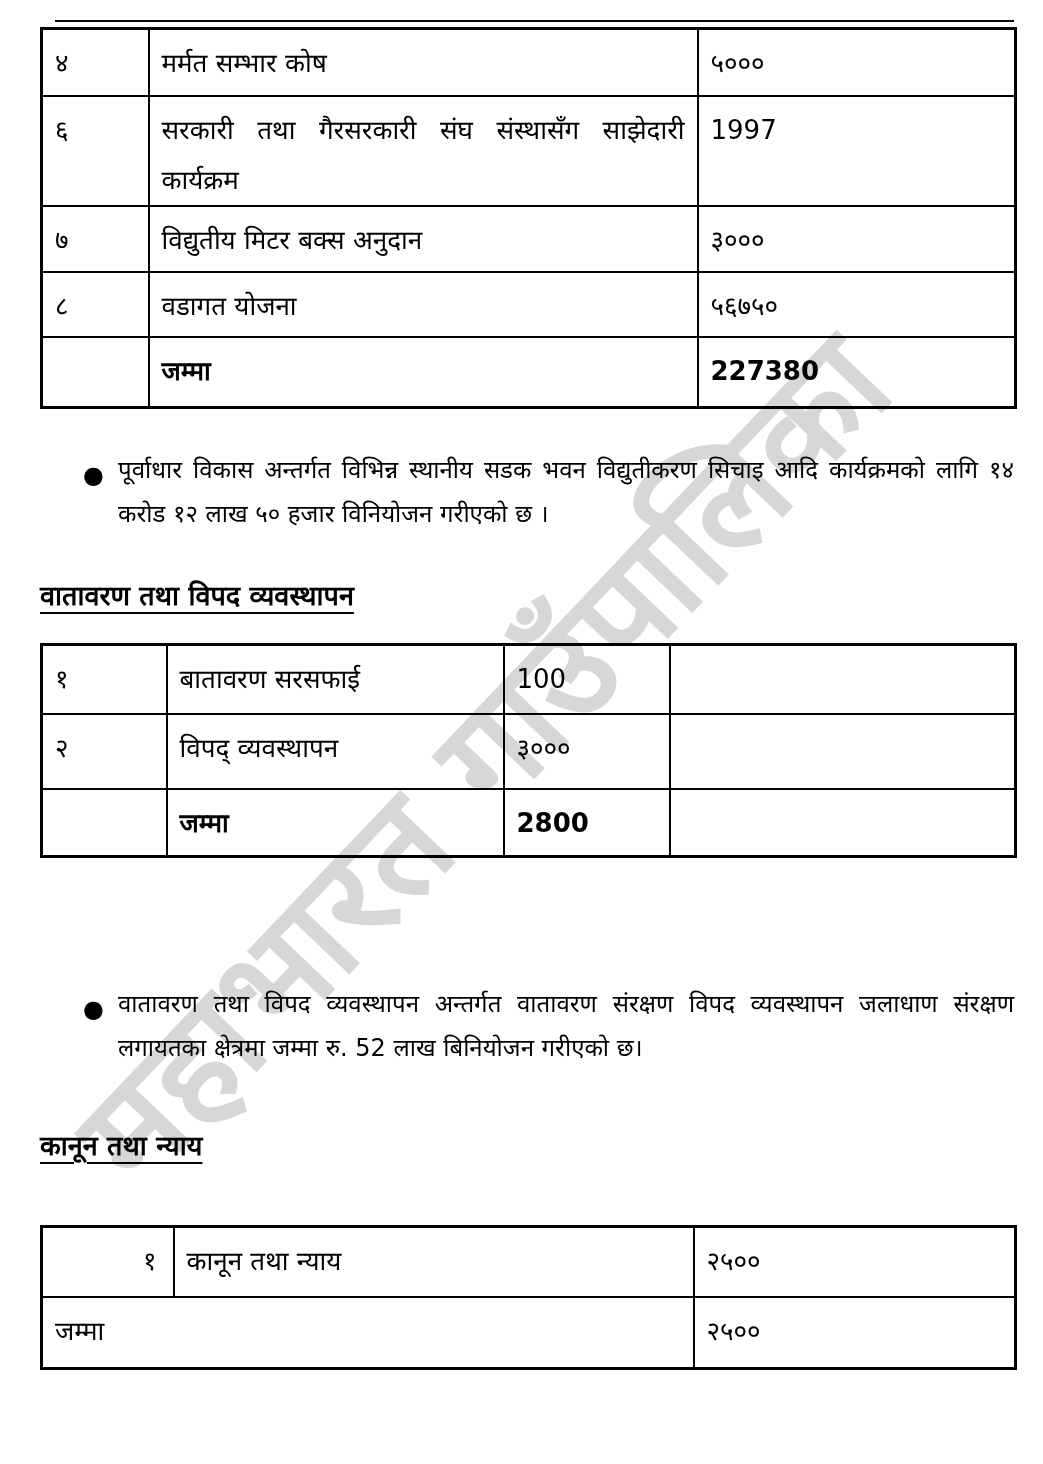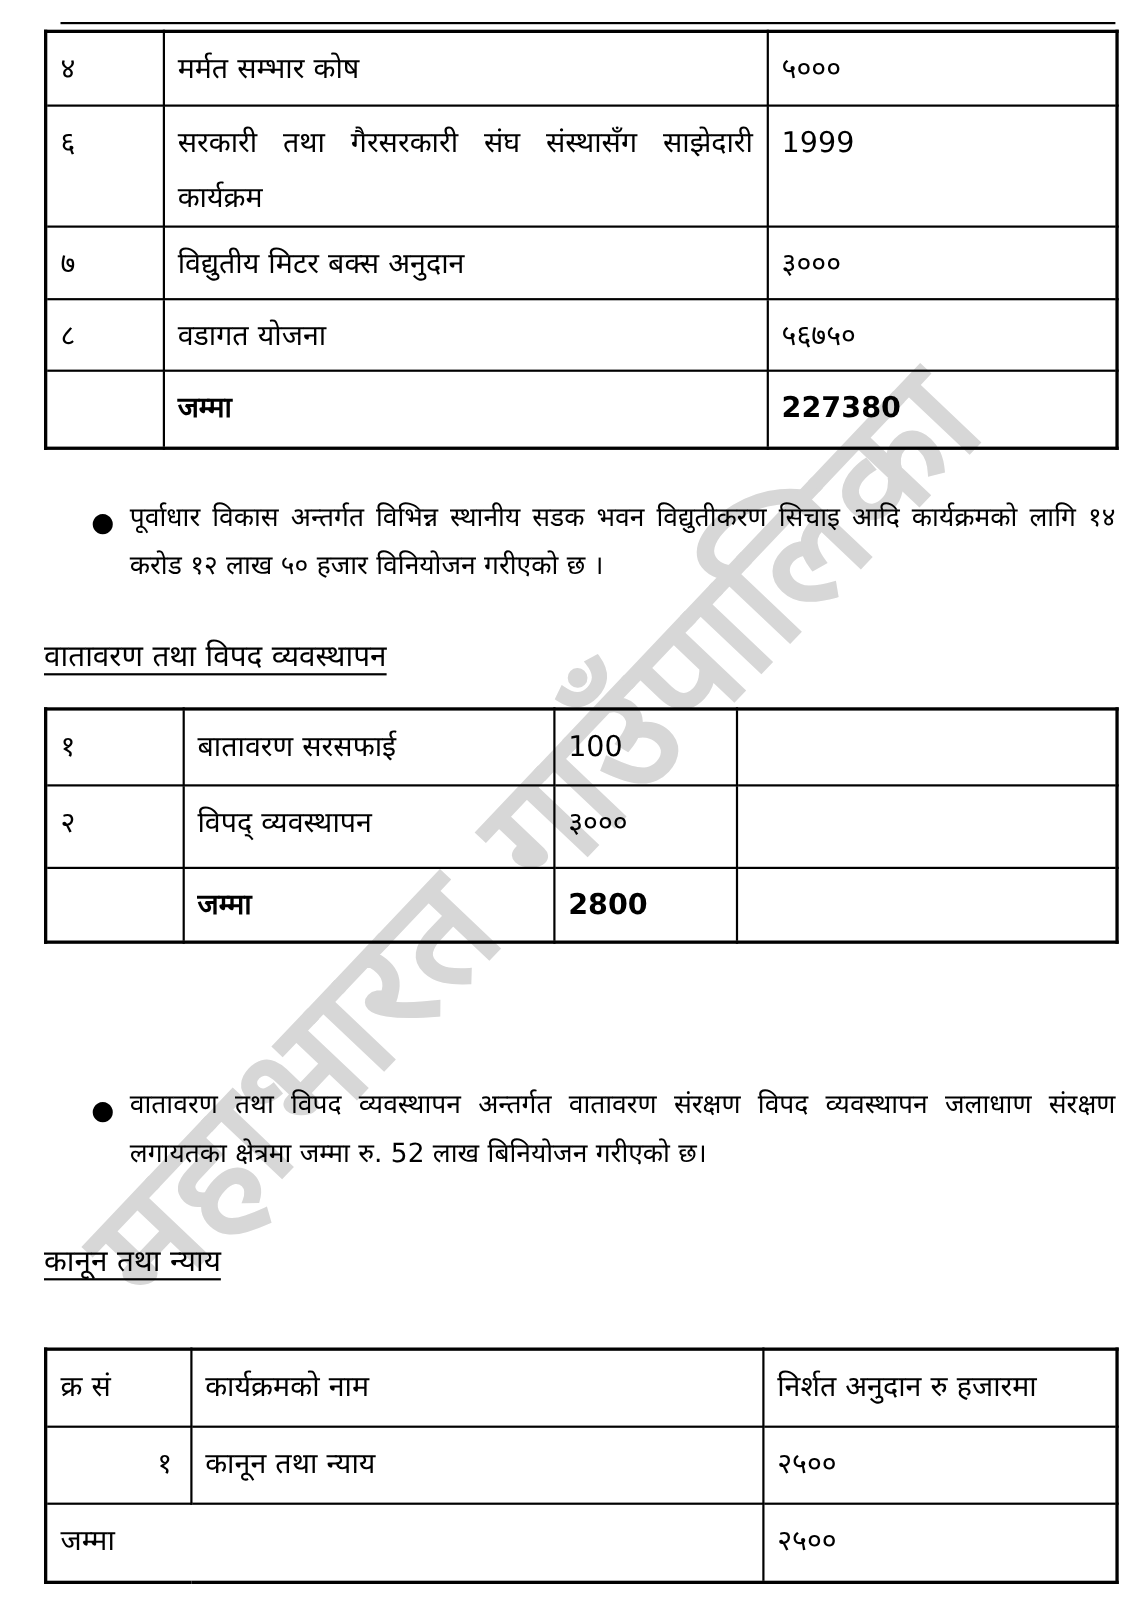--- a/index.html
+++ b/index.html
@@ -64,21 +64,21 @@
     font-size: 24px;
     line-height: 44px;
     text-align: justify;
   }
   .b1 { top: 448px; }
   .b2 { top: 982px; }
   .section-heading {
     position: absolute;
     left: 40px;
     font-size: 27px;
-    font-weight: normal;
+    font-weight: bold;
     text-decoration: underline;
     text-decoration-thickness: 2px;
     text-underline-offset: 7px;
   }
   .h2 { top: 576px; }
   .h3 { top: 1126px; }
   .grant-head div { line-height: 56px; }
 </style>
 </head>
 <body>
@@ -99,21 +99,21 @@
         </colgroup>
       <tbody>
           <tr style="height:67px">
         <td>४</td>
         <td>मर्मत सम्भार कोष</td>
         <td>५०००</td>
       </tr>
       <tr style="height:100px">
         <td>६</td>
         <td class="justify">सरकारी तथा गैरसरकारी संघ संस्थासँग साझेदारी कार्यक्रम</td>
-        <td>1999</td>
+        <td>1997</td>
       </tr>
       <tr style="height:66px">
         <td>७</td>
         <td>विद्युतीय मिटर बक्स अनुदान</td>
         <td>३०००</td>
       </tr>
       <tr style="height:65px">
         <td>८</td>
         <td>वडागत योजना</td>
         <td>५६७५०</td>
@@ -169,25 +169,20 @@
 
     <div class="section-heading h3">कानून तथा न्याय</div>
 
     <table class="t3">
       <colgroup>
           <col style="width:132px">
           <col style="width:520px">
           <col style="width:322px">
         </colgroup>
       <tbody>
-          <tr style="height:70px">
-        <td>क्र सं</td>
-        <td>कार्यक्रमको नाम</td>
-        <td>निर्शत अनुदान रु हजारमा</td>
-      </tr>
       <tr style="height:70px">
         <td class="num-right">१</td>
         <td>कानून तथा न्याय</td>
         <td>२५००</td>
       </tr>
       <tr style="height:72px">
         <td colspan="2">जम्मा</td>
         <td>२५००</td>
       </tr>
     </tbody>

